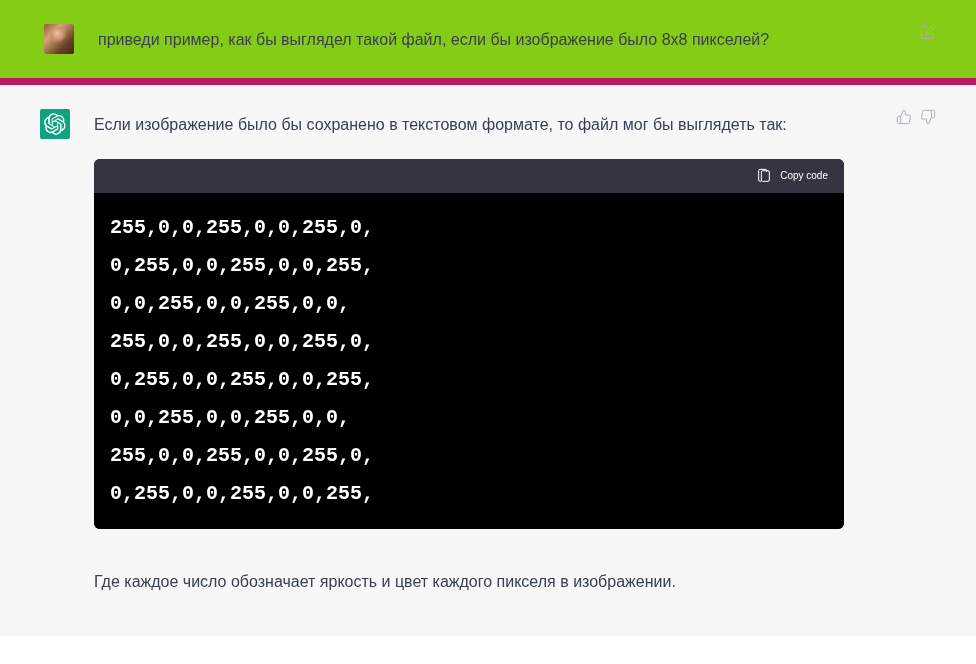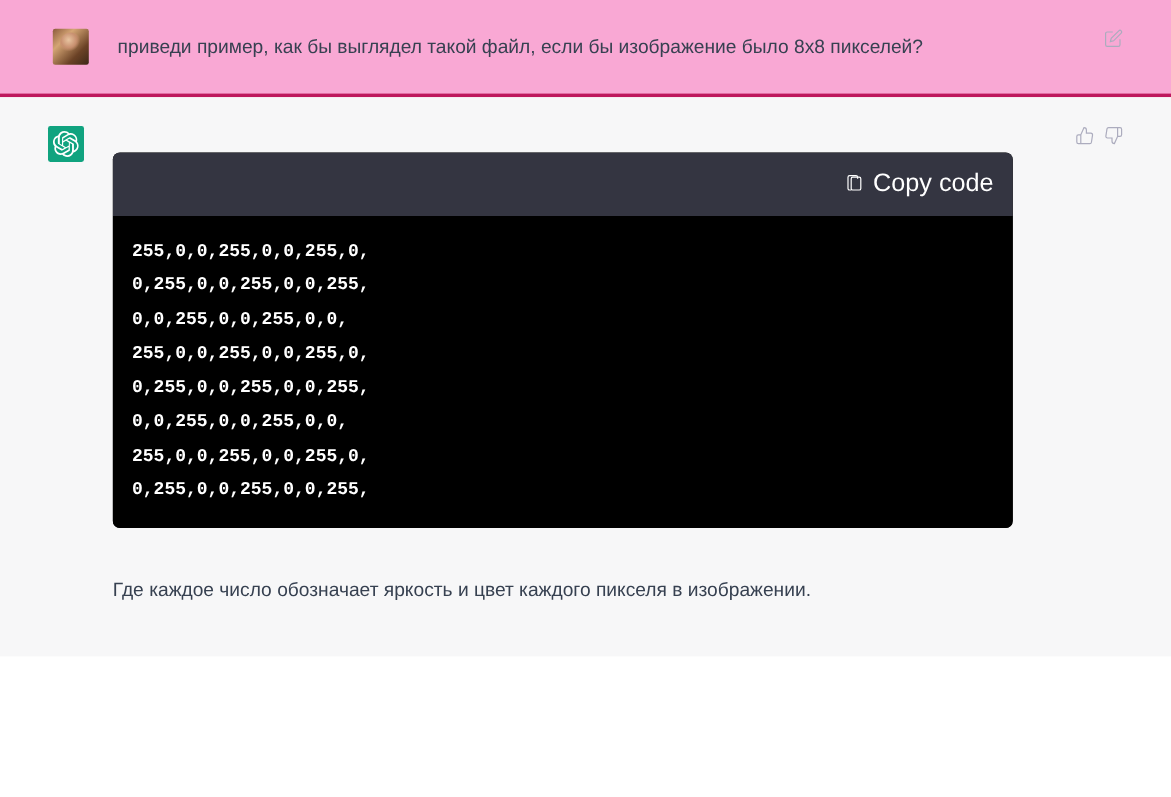--- a/index.html
+++ b/index.html
@@ -14,22 +14,22 @@
       height: 664px;
       overflow: hidden;
     }
     .message-block {
       display: flex;
       padding: 24px 40px 24px 40px;
       gap: 24px;
       position: relative;
     }
     .user-block {
-      background: #f9a8d4;
-      border-bottom: 3px solid #be185d;
+      background: #84cc16;
+      border-bottom: 7px solid #be185d;
       padding-left: 44px;
     }
     .assistant-block {
       background: #f7f7f8;
       padding-bottom: 40px;
     }
     .avatar {
       width: 30px;
       height: 30px;
       border-radius: 2px;
@@ -102,34 +102,34 @@
       padding: 8px 16px;
       color: #d9d9e3;
       font-size: 14px;
     }
     .copy-button {
       display: flex;
       align-items: center;
       gap: 8px;
       cursor: pointer;
       color: #ffffff;
-      font-size: 21px;
+      font-size: 10px;
     }
     .copy-icon {
       width: 16px;
       height: 16px;
       stroke: #ffffff;
       fill: none;
       stroke-width: 1.5;
     }
     .code-content {
       padding: 16px;
       background: #000000;
       font-family: "SFMono-Regular", Consolas, "Liberation Mono", Menlo, monospace;
-      font-size: 15px;
+      font-size: 20px;
       line-height: 1.9;
       color: #ffffff;
       font-weight: 600;
     }
     .code-line {
       white-space: pre;
     }
     .after-code-text {
       margin-top: 39px;
       color: #374151;
@@ -151,20 +151,21 @@
   </div>
 </div>
 
 <div class="message-block assistant-block">
   <div class="avatar assistant-avatar">
     <svg viewBox="0 0 41 41" fill="currentColor">
       <path d="M37.5 16.8c.9-2.7.6-5.7-.9-8.1-2.2-3.9-6.7-5.9-11-4.9C23.7 1.6 20.9.3 18 .3c-4.5 0-8.4 2.9-9.8 7.1-2.8.6-5.2 2.3-6.6 4.8-2.3 3.9-1.7 8.8 1.3 12.1-.9 2.7-.6 5.7.9 8.1 2.2 3.9 6.7 5.9 11 4.9 1.9 2.2 4.7 3.4 7.6 3.4 4.5 0 8.4-2.9 9.8-7.1 2.8-.6 5.2-2.3 6.6-4.8 2.2-3.8 1.7-8.7-1.3-12zM22.4 38c-1.8 0-3.5-.6-4.9-1.8l.2-.1 8.1-4.7c.4-.2.7-.7.7-1.1V18.9l3.4 2v9.4c.1 4.2-3.3 7.7-7.5 7.7zM6 31c-.9-1.5-1.2-3.4-.9-5.1l.2.1 8.1 4.7c.4.2.9.2 1.3 0l9.8-5.7v3.9l-8.2 4.8c-3.6 2.1-8.2.8-10.3-2.7zM3.9 13.3c.9-1.5 2.3-2.7 3.9-3.4v9.6c0 .5.3.9.7 1.1l9.8 5.7-3.4 2-8.2-4.7c-3.5-2.1-4.8-6.7-2.8-10.3zm28.2 6.6l-9.8-5.7 3.4-2 8.2 4.7c3.6 2.1 4.9 6.7 2.8 10.3-.9 1.5-2.3 2.7-3.9 3.4V21c0-.5-.3-.9-.7-1.1zm3.4-5.1l-.2-.1-8.1-4.7c-.4-.2-.9-.2-1.3 0l-9.8 5.7V11.8l8.2-4.7c3.6-2.1 8.3-.8 10.3 2.8.9 1.5 1.2 3.3.9 4.9zM14.3 22.1l-3.4-2v-9.4C10.9 6.4 14.3 3 18.5 3c1.8 0 3.5.6 4.9 1.8l-.2.1-8.1 4.7c-.4.2-.7.7-.7 1.1l-.1 11.4zm1.8-4l4.4-2.5 4.4 2.5V23l-4.4 2.5L16.1 23v-4.9z"></path>
     </svg>
   </div>
   <div class="message-content">
+    <div class="message-text">Если изображение было бы сохранено в текстовом формате, то файл мог бы выглядеть так:</div>
 
     <div class="code-block">
       <div class="code-header">
         <div class="copy-button">
           <svg class="copy-icon" viewBox="0 0 24 24">
             <rect x="8" y="4" width="12" height="16" rx="2"></rect>
             <path d="M16 4V2a2 2 0 0 0-2-2H6a2 2 0 0 0-2 2v14a2 2 0 0 0 2 2h2" transform="translate(0,2)"></path>
           </svg>
           <span>Copy code</span>
         </div>

